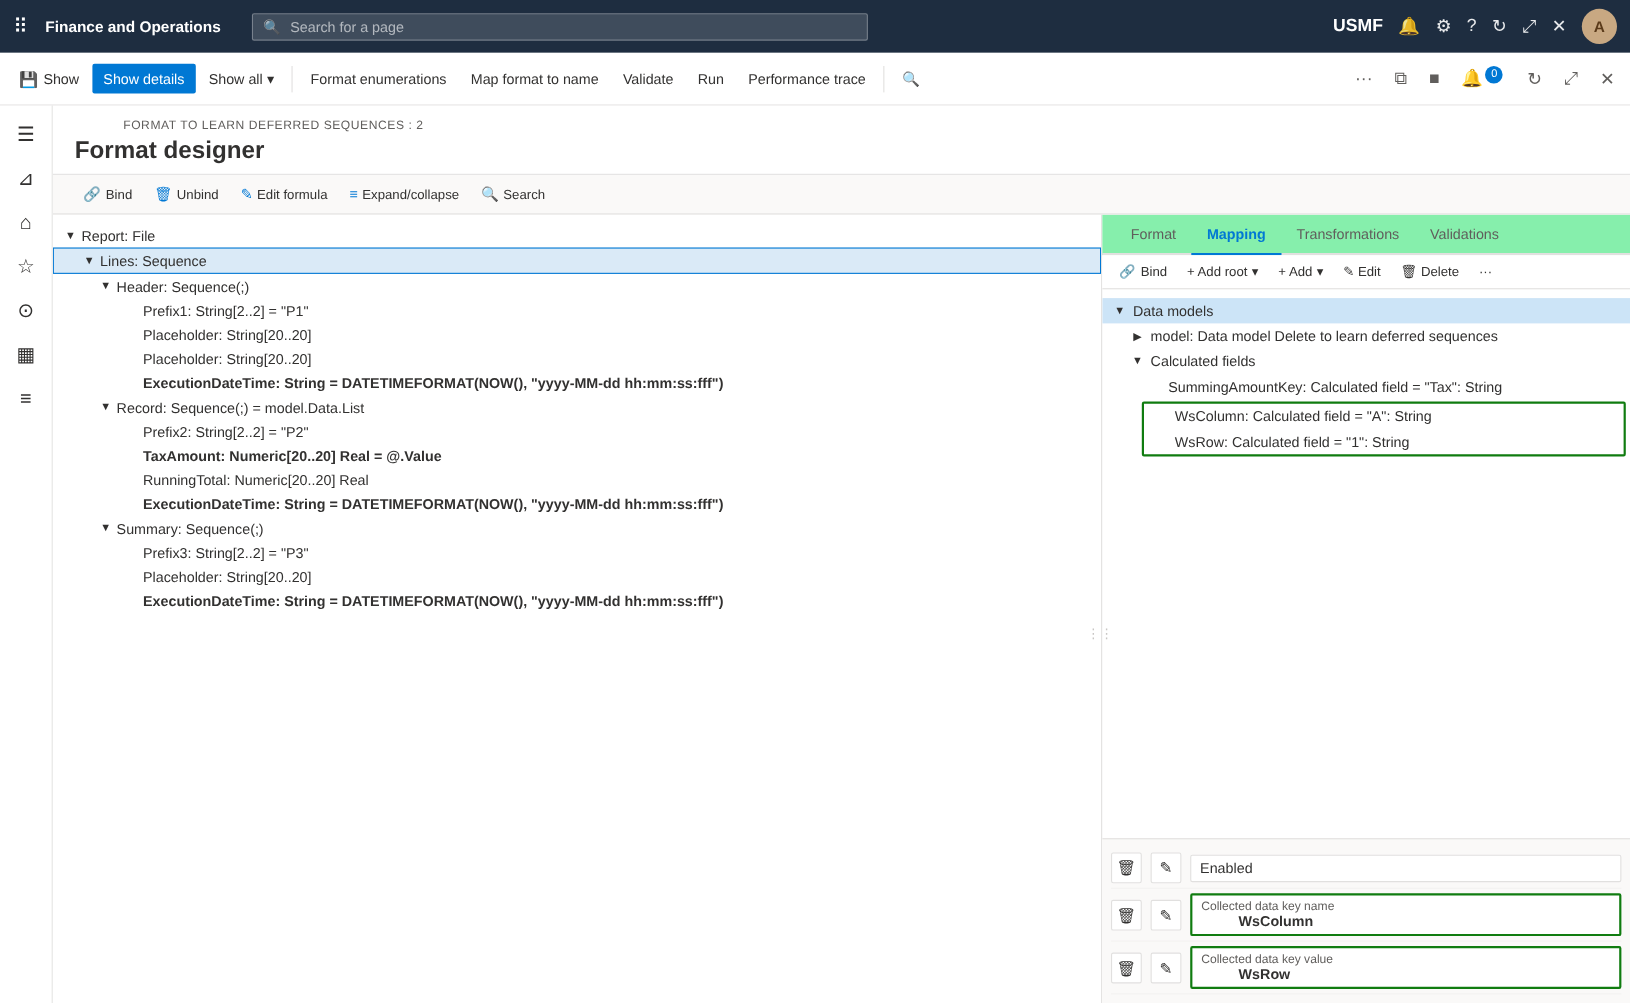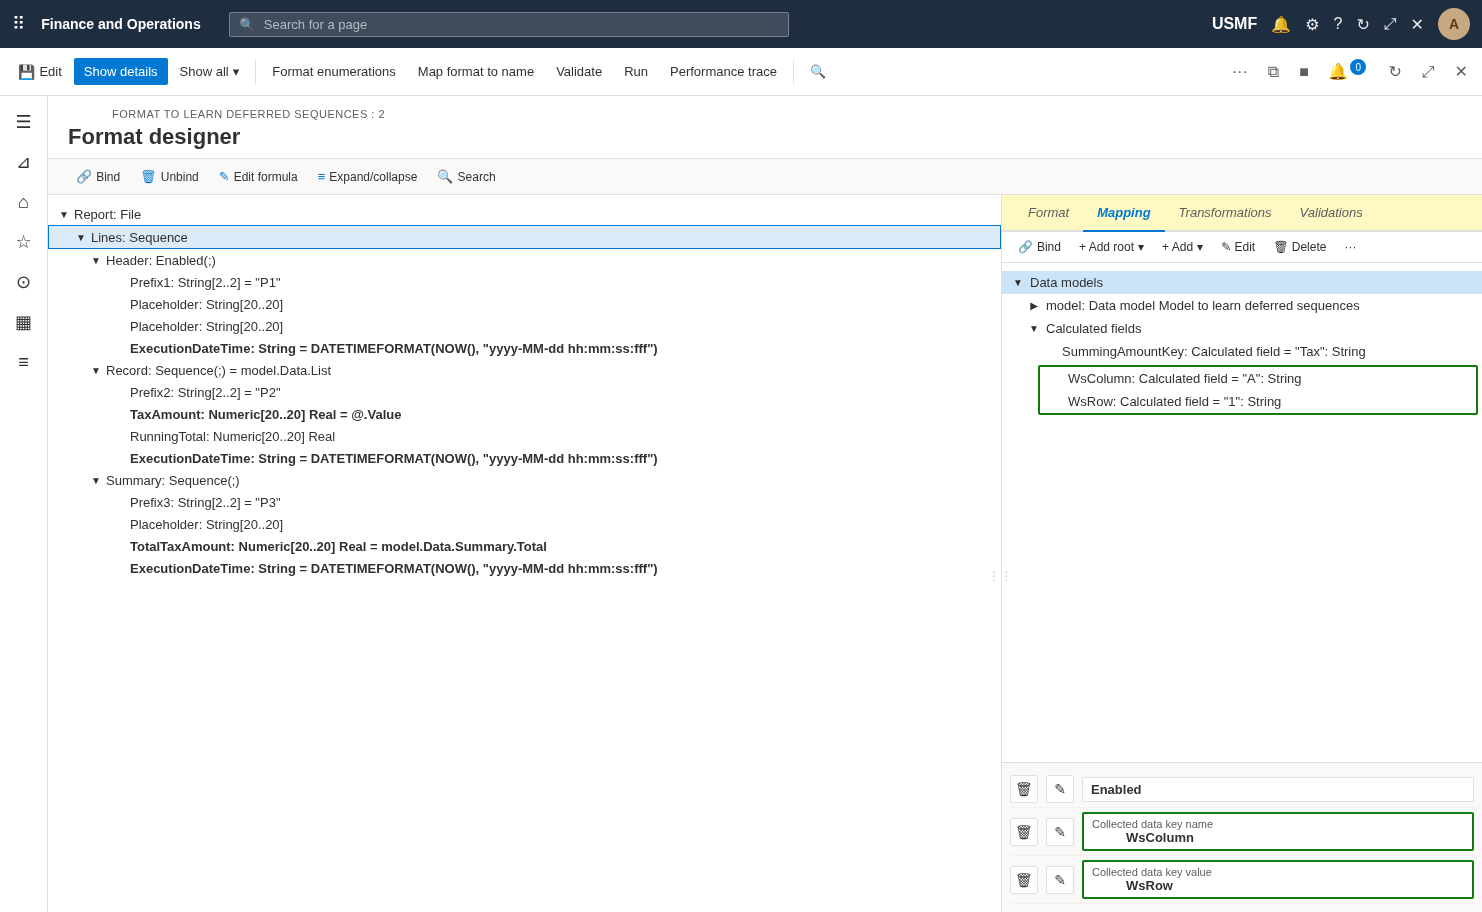--- a/index.html
+++ b/index.html
@@ -216,22 +216,21 @@
       flex-direction: column;
       overflow: hidden;
     }
 
     
     .right-tabs {
       display: flex;
       align-items: center;
       border-bottom: 2px solid #e1e0df;
       padding: 0 12px;
-      background: #fef9c3;
-      font-style: italic;
+      background: #86efac;
     }
     .right-tab {
       padding: 10px 14px;
       font-size: 13px;
       cursor: pointer;
       color: #605e5c;
       border-bottom: 2px solid transparent;
       margin-bottom: -2px;
     }
     .right-tab.active {
@@ -322,21 +321,20 @@
       color: #323130;
       margin-left: 34px;
     }
     .prop-simple {
       flex: 1;
       padding: 4px 8px;
       background: white;
       font-size: 13px;
       border: 1px solid #e1e0df;
       border-radius: 2px;
-      font-weight: bold;
     }
 
     
     ::-webkit-scrollbar { width: 6px; height: 6px; }
     ::-webkit-scrollbar-track { background: #f3f2f1; }
     ::-webkit-scrollbar-thumb { background: #c8c6c4; border-radius: 3px; }
   </style>
 </head>
 <body>
 
@@ -355,21 +353,21 @@
     <span class="icon-btn">↻</span>
     <span class="icon-btn">⤢</span>
     <span class="icon-btn">✕</span>
     <div class="avatar">A</div>
   </div>
 </div>
 
 <div class="toolbar">
   <button class="toolbar-btn">
     <span class="icon">💾</span>
-    <span>Edit</span>
+    <span>Show</span>
   </button>
   <button class="toolbar-btn active">
     <span>Show details</span>
   </button>
   <button class="toolbar-btn">
     <span>Show all</span>
     <span>▾</span>
   </button>
   <div class="toolbar-sep"></div>
   <button class="toolbar-btn">
@@ -453,21 +451,21 @@
         <div class="tree-item" style="padding-left:8px;">
           <span class="tree-toggle">▼</span>
           <span class="tree-label">Report: File</span>
         </div>
         <div class="tree-item selected-border" style="padding-left:24px;">
           <span class="tree-toggle">▼</span>
           <span class="tree-label">Lines: Sequence</span>
         </div>
         <div class="tree-item" style="padding-left:40px;">
           <span class="tree-toggle">▼</span>
-          <span class="tree-label">Header: Enabled(;)</span>
+          <span class="tree-label">Header: Sequence(;)</span>
         </div>
         <div class="tree-item" style="padding-left:64px;">
           <span class="tree-toggle"></span>
           <span class="tree-label">Prefix1: String[2..2] = "P1"</span>
         </div>
         <div class="tree-item" style="padding-left:64px;">
           <span class="tree-toggle"></span>
           <span class="tree-label">Placeholder: String[20..20]</span>
         </div>
         <div class="tree-item" style="padding-left:64px;">
@@ -502,24 +500,20 @@
           <span class="tree-toggle">▼</span>
           <span class="tree-label">Summary: Sequence(;)</span>
         </div>
         <div class="tree-item" style="padding-left:64px;">
           <span class="tree-toggle"></span>
           <span class="tree-label">Prefix3: String[2..2] = "P3"</span>
         </div>
         <div class="tree-item" style="padding-left:64px;">
           <span class="tree-toggle"></span>
           <span class="tree-label">Placeholder: String[20..20]</span>
-        </div>
-        <div class="tree-item" style="padding-left:64px;">
-          <span class="tree-toggle"></span>
-          <span class="tree-label bold">TotalTaxAmount: Numeric[20..20] Real = model.Data.Summary.Total</span>
         </div>
         <div class="tree-item" style="padding-left:64px;">
           <span class="tree-toggle"></span>
           <span class="tree-label bold">ExecutionDateTime: String = DATETIMEFORMAT(NOW(), "yyyy-MM-dd hh:mm:ss:fff")</span>
         </div>
 
         <div style="position:absolute; right:479px; top:240px; bottom:0; width:6px; display:flex; align-items:center; justify-content:center; cursor:col-resize;">
           <span style="color:#c8c6c4; font-size:12px;">⋮⋮</span>
         </div>
       </div>
@@ -557,21 +551,21 @@
           </button>
         </div>
 
         <div class="right-content">
           <div class="model-tree-item selected" style="padding-left:8px;">
             <span class="toggle">▼</span>
             <span style="margin-left:4px;">Data models</span>
           </div>
           <div class="model-tree-item" style="padding-left:24px;">
             <span class="toggle">▶</span>
-            <span style="margin-left:4px;">model: Data model Model to learn deferred sequences</span>
+            <span style="margin-left:4px;">model: Data model Delete to learn deferred sequences</span>
           </div>
           <div class="model-tree-item" style="padding-left:24px;">
             <span class="toggle">▼</span>
             <span style="margin-left:4px;">Calculated fields</span>
           </div>
           <div class="model-tree-item" style="padding-left:40px;">
             <span class="toggle">&nbsp;&nbsp;</span>
             <span style="margin-left:4px;">SummingAmountKey: Calculated field = "Tax": String</span>
           </div>
 

